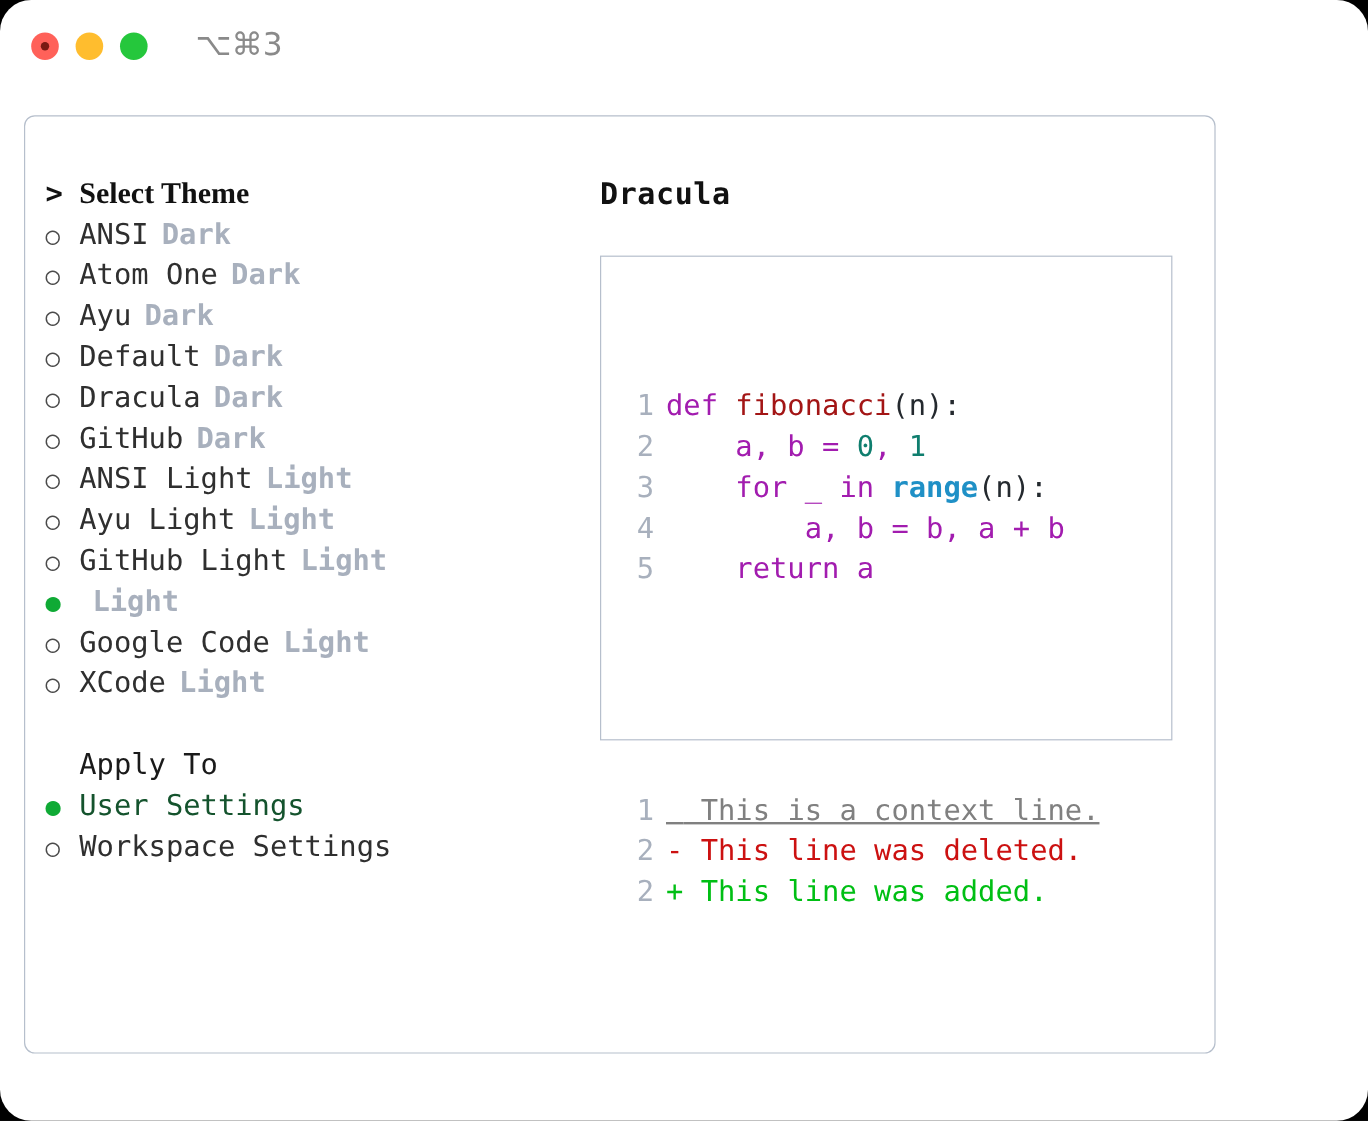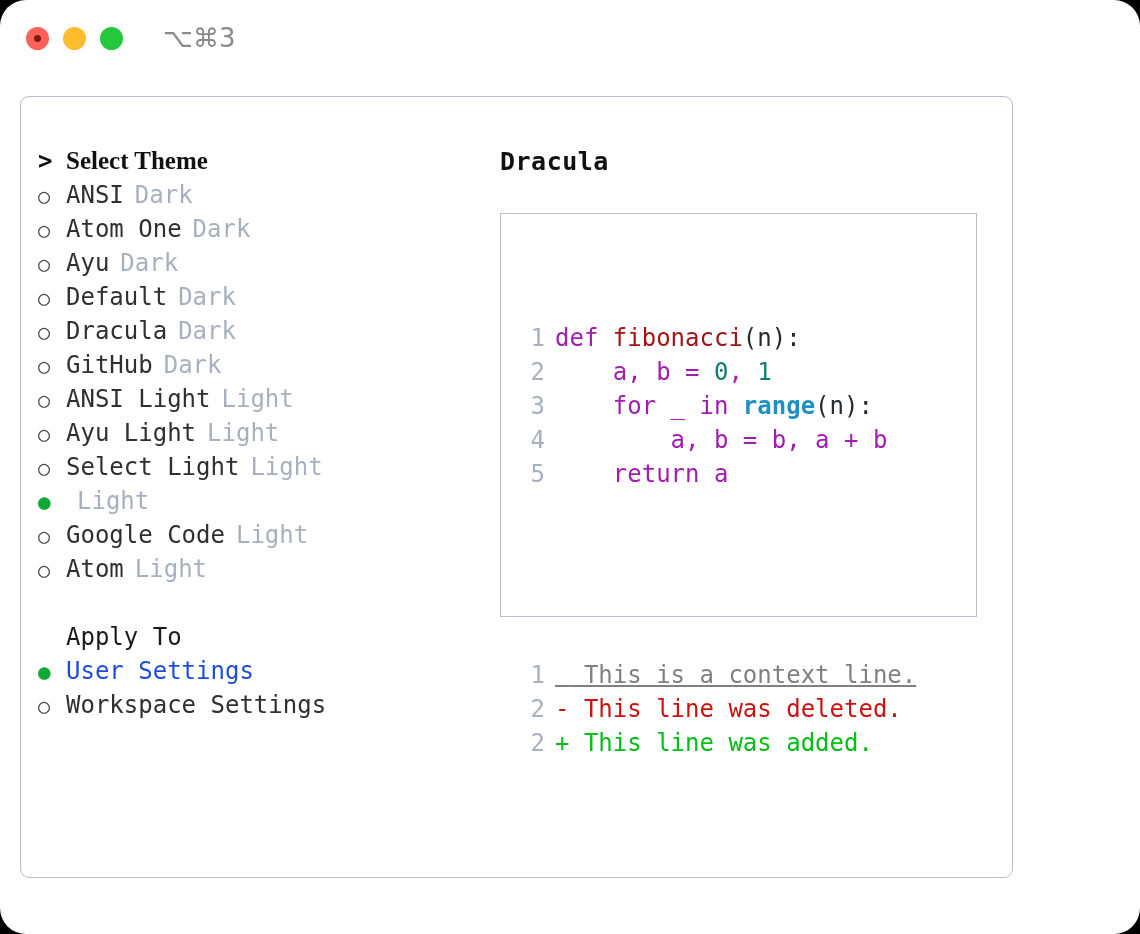--- a/index.html
+++ b/index.html
@@ -126,30 +126,31 @@
   }
   .theme-name {
     color: #2f2f2f;
   }
   .theme-name.selected {
     color: #0faa35;
   }
   .theme-variant {
     color: #a8b0bd;
     margin-left: 11px;
+    font-weight: bold;
   }
   .section-head {
     color: #1a1a1a;
     font-size: 24px;
   }
   .apply-label {
     color: #2f2f2f;
   }
   .apply-label.selected {
-    color: #1d4ed8;
+    color: #14532d;
   }
 
   .spacer-row { height: 34px; }
 
   .hint {
     position: absolute;
     left: 17px;
     top: 668px;
     width: 420px;
     font-size: 24px;
@@ -239,24 +240,24 @@
 
         <div id="theme-list">
             <div class="row"><span class="marker hollow">○</span><span class="theme-name">ANSI</span><span class="theme-variant">Dark</span></div>
             <div class="row"><span class="marker hollow">○</span><span class="theme-name">Atom One</span><span class="theme-variant">Dark</span></div>
             <div class="row"><span class="marker hollow">○</span><span class="theme-name">Ayu</span><span class="theme-variant">Dark</span></div>
             <div class="row"><span class="marker hollow">○</span><span class="theme-name">Default</span><span class="theme-variant">Dark</span></div>
             <div class="row"><span class="marker hollow">○</span><span class="theme-name">Dracula</span><span class="theme-variant">Dark</span></div>
             <div class="row"><span class="marker hollow">○</span><span class="theme-name">GitHub</span><span class="theme-variant">Dark</span></div>
             <div class="row"><span class="marker hollow">○</span><span class="theme-name">ANSI Light</span><span class="theme-variant">Light</span></div>
             <div class="row"><span class="marker hollow">○</span><span class="theme-name">Ayu Light</span><span class="theme-variant">Light</span></div>
-            <div class="row"><span class="marker hollow">○</span><span class="theme-name">Select Light</span><span class="theme-variant">Light</span></div>
+            <div class="row"><span class="marker hollow">○</span><span class="theme-name">GitHub Light</span><span class="theme-variant">Light</span></div>
             <div class="row"><span class="marker bullet">●</span><span class="theme-variant">Light</span></div>
             <div class="row"><span class="marker hollow">○</span><span class="theme-name">Google Code</span><span class="theme-variant">Light</span></div>
-            <div class="row"><span class="marker hollow">○</span><span class="theme-name">Atom</span><span class="theme-variant">Light</span></div>
+            <div class="row"><span class="marker hollow">○</span><span class="theme-name">XCode</span><span class="theme-variant">Light</span></div>
           </div>
 
         <div class="spacer-row"></div>
 
         <div class="row">
           <span class="marker"></span>
           <span class="section-head">Apply To</span>
         </div>
 
         <div id="apply-list">

